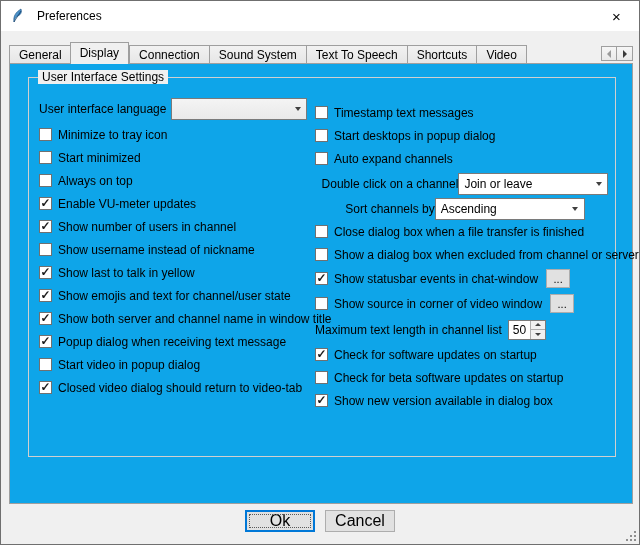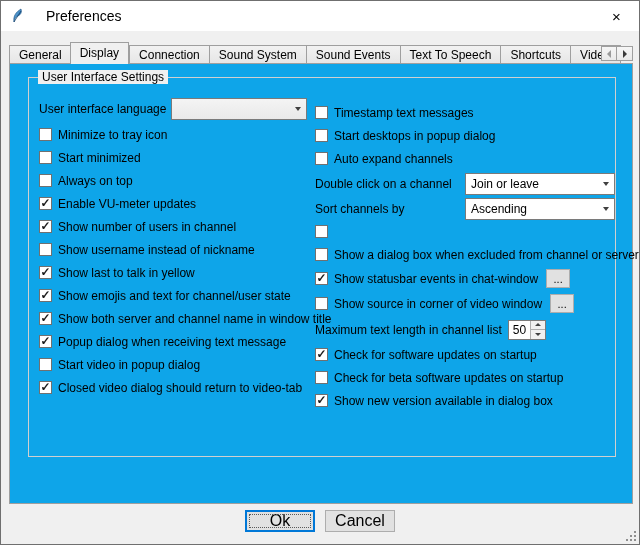--- a/index.html
+++ b/index.html
@@ -14,21 +14,21 @@
     overflow: hidden;
   }
 
   
   .titlebar {
     position: absolute; top: 0; left: 0; right: 0; height: 30px;
     background: #ffffff;
     display: flex; align-items: center;
   }
   .app-icon { width: 16px; height: 16px; margin-left: 9px; display: inline-block; }
-  .title-text { margin-left: 20px; font-size: 14px; }
+  .title-text { margin-left: 11px; font-size: 12px; }
   .close-btn {
     position: absolute; right: 0; top: 0; width: 45px; height: 30px;
     display: flex; align-items: center; justify-content: center;
     font-size: 15px; color: #000; cursor: default;
   }
 
   
   .tabbar {
     position: absolute; left: 8px; top: 41px; width: 624px; height: 22px;
     display: flex; align-items: flex-end;
@@ -103,21 +103,21 @@
   .cb-label { margin-left: 6px; white-space: nowrap; }
 
   .combo {
     height: 22px; background: #fff; border: 1px solid #7a7a7a;
     display: flex; align-items: center;
   }
   .combo.shaded { background: linear-gradient(#f4f4f4, #e9e9e9); }
   .combo-text { flex: 1; padding-left: 5px; white-space: nowrap; overflow: hidden; }
   .combo-arrow { width: 17px; display: flex; align-items: center; justify-content: center; }
 
-  .select-row { height: 22px; margin-bottom: 3px; justify-content: space-between; }
+  .select-row { height: 22px; margin-bottom: 3px; justify-content: center; }
   .select-row .lbl { white-space: nowrap; }
 
   .more-btn {
     margin-left: 8px; width: 24px; height: 19px;
     background: #e1e1e1; border: 1px solid #adadad;
     font-size: 11px; line-height: 8px; text-align: center;
     font-family: "Liberation Sans", sans-serif;
   }
 
   .spin {
@@ -177,21 +177,20 @@
       <span>×</span>
     </span>
   </div>
 
   <div class="tabbar">
     <div id="tabs" style="display:flex;align-items:flex-end;">
         <div class="tab">General</div>
         <div class="tab active">Display</div>
         <div class="tab">Connection</div>
         <div class="tab">Sound System</div>
-        <div class="tab">Sound Events</div>
         <div class="tab">Text To Speech</div>
         <div class="tab">Shortcuts</div>
         <div class="tab">Video</div>
       </div>
     <div class="tab-scroll">
       <span class="scroll-btn">
           <span class="tri-left"></span>
         </span>
       <span class="scroll-btn">
           <span class="tri-right"></span>
@@ -291,20 +290,21 @@
             <span class="lbl">Sort channels by</span>
             <span class="combo" style="width: 150px; display: inline-flex;">
               <span class="combo-text">Ascending</span>
               <span class="combo-arrow">
                 <span class="tri-down"></span>
               </span>
             </span>
           </div>
           <div class="row check-row">
             <span class="cb"></span>
+            <span class="cb-label">Close dialog box when a file transfer is finished</span>
           </div>
           <div class="row check-row">
             <span class="cb"></span>
             <span class="cb-label">Show a dialog box when excluded from channel or server</span>
           </div>
           <div class="row check-row" style="height: 19px;">
             <span class="cb checked">✓</span>
             <span class="cb-label">Show statusbar events in chat-window</span>
             <button class="more-btn">...</button>
           </div>

